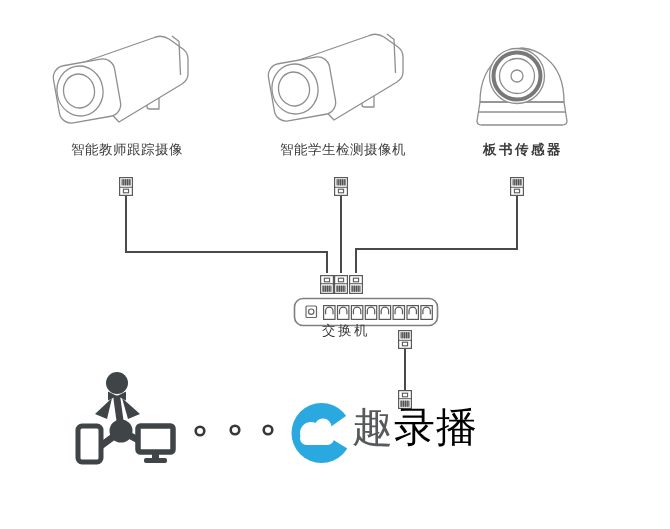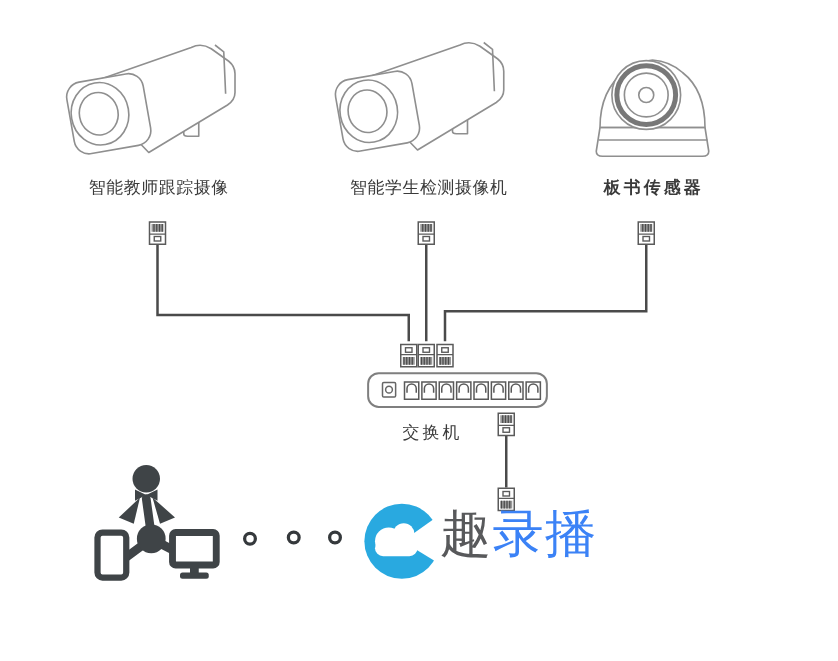--- a/index.html
+++ b/index.html
@@ -11,21 +11,21 @@
   .label{
     position:absolute;font-size:13.5px;color:#3a3a3a;white-space:nowrap;
     letter-spacing:0.5px;
   }
   .label.wide{letter-spacing:2.5px;}
   .logo-text{
     position:absolute;left:352px;top:404px;font-size:41px;line-height:1.15;
     white-space:nowrap;letter-spacing:1px;font-weight:400;
   }
   .logo-dark{color:#58595b;}
-  .logo-blue{color:#3b82f6;}
+  .logo-blue{color:#000000;}
 </style>
 </head>
 <body>
 
 <div class="canvas">
 
   <svg width="670" height="529" viewBox="0 0 670 529">
     <defs>
 
       <g id="rj45">
@@ -160,19 +160,19 @@
         <circle cx="32" cy="24" r="8.5"></circle>
         <rect x="9" y="29" width="34" height="13" rx="6.5"></rect>
         <path d="M31,30 L62,8 L67,52 Z"></path>
       </g>
     </g>
   </svg>
 
   <div class="label" style="left:71px;top:141px;">智能教师跟踪摄像</div>
   <div class="label" style="left:280px;top:141px;">智能学生检测摄像机</div>
   <div class="label wide" style="left:483px;top:141px;font-weight:bold;">板书传感器</div>
-  <div class="label wide" style="left:322px;top:337px;">交换机</div>
+  <div class="label wide" style="left:322px;top:322px;">交换机</div>
 
   <div class="logo-text">
     <span class="logo-dark">趣</span><span class="logo-blue">录播</span>
   </div>
 
 </div>
 
 </body></html>

